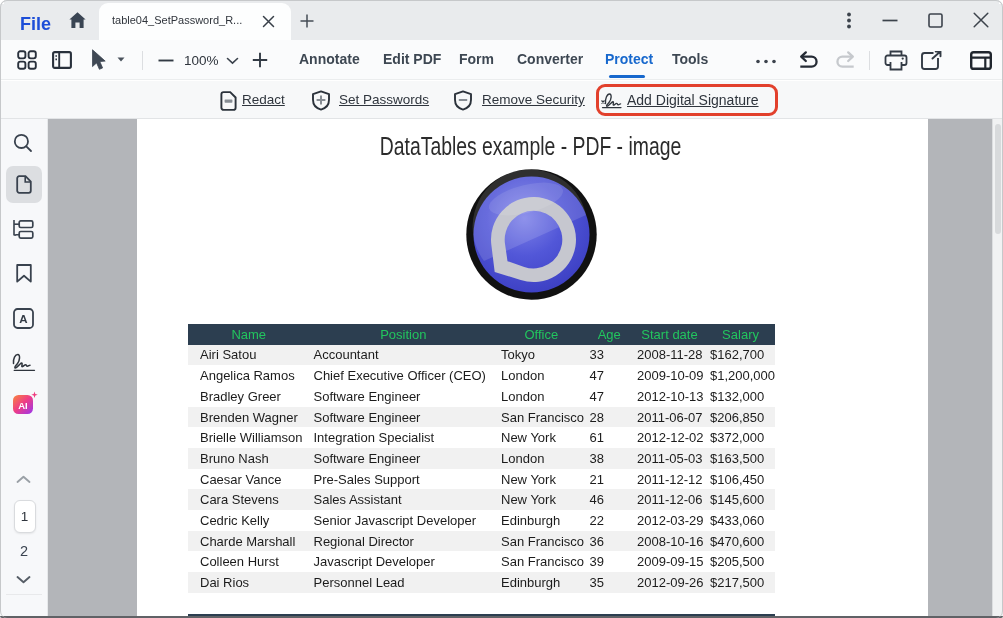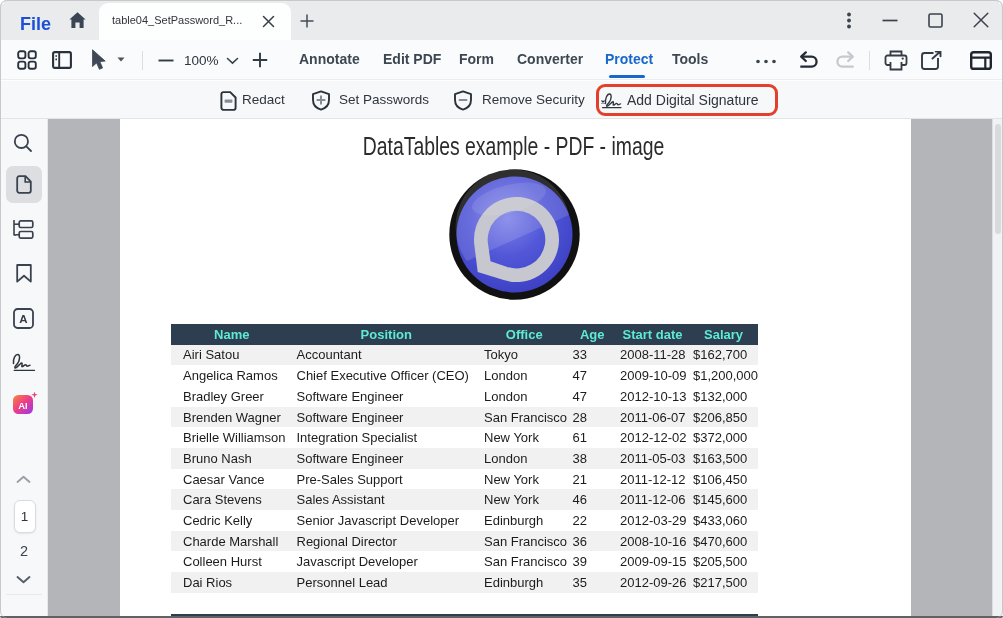--- a/index.html
+++ b/index.html
@@ -10,33 +10,33 @@
   
   #titlebar { left:0; top:0; width:1003px; height:40px; background:#e9ebed; }
   #tab { left:99px; top:3px; width:192px; height:37px; background:#fdfefe; border-radius:9px 9px 0 0; }
   #tabtext { left:112px; top:13.5px; font-size:11px; color:#30353c; white-space:nowrap; }
   #filemenu { left:20px; top:13.5px; font-size:18px; font-weight:bold; color:#1d4ed8; }
   
   #toolbar { left:0; top:40px; width:1003px; height:40px; background:#fafbfc; border-bottom:1px solid #ebedee; }
   .menuitem { position:absolute; top:11px; font-size:14px; font-weight:bold; color:#3d4752; }
   
   #subbar { left:0; top:81px; width:1003px; height:38px; background:#f7f8f9; border-bottom:1px solid #e2e4e6; }
-  .subtext { position:absolute; top:11px; font-size:13.5px; color:#2f353d; }
+  .subtext { position:absolute; top:11px; font-size:13.5px; color:#2f353d;text-decoration:underline; }
   #redrect { left:596px; top:3px; width:182px; height:32px; border:3px solid #e2402c; border-radius:9px; }
   
   #sidebar { left:0; top:119px; width:48px; height:499px; background:#f7f8fa; border-right:1px solid #e7e9eb; }
   .sideicon { position:absolute; left:13px; }
   
   #viewport { left:48px; top:119px; width:944px; height:499px; background:#b3b5b9; }
-  #page { left:72px; top:0; width:791px; height:499px; background:#ffffff; }
+  #page { left:89px; top:0; width:791px; height:499px; background:#ffffff; }
   #scroll { left:992px; top:119px; width:11px; height:499px; background:#f1f2f3; border-left:1px solid #dcdee0; }
   #pdftitle { left:-2px; top:14px; width:791px; text-align:center; font-size:26px; color:#2b2b2b; transform:scaleX(0.745); line-height:27px; }
   
   #dt { left:51px; top:205px; border-collapse:collapse; table-layout:fixed; font-size:13px; color:#1c1c1c; }
-  #dt th { background:#2c3e50; color:#5eead4; font-weight:bold; text-align:center; height:20.6px; padding:0; }
+  #dt th { background:#2c3e50; color:#22c55e; font-weight:normal; text-align:center; height:20.6px; padding:0; }
   #dt td { height:20.7px; padding:0 0 0 4px; white-space:nowrap; overflow:hidden; }
   #dt tr.g td { background:#f1f1f1; }
   #dt td.c1 { padding-left:12px; }
 </style>
 </head>
 <body>
 <div class="abs" id="titlebar"></div>
 <div class="abs" id="tab"></div>
 <div class="abs" id="tabtext">table04_SetPassword_R...</div>
 <div class="abs" id="filemenu">File</div>

